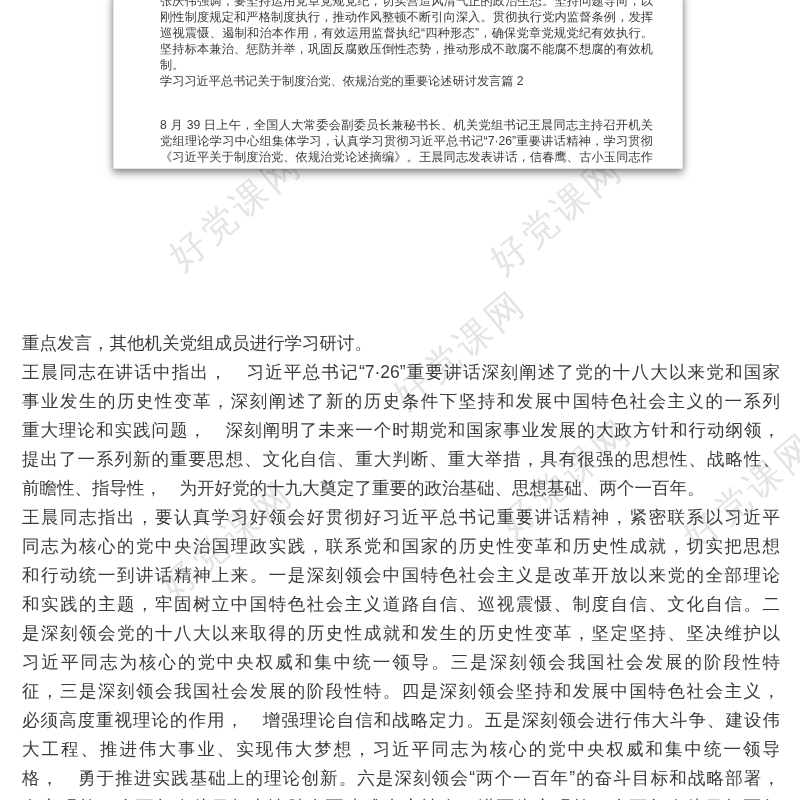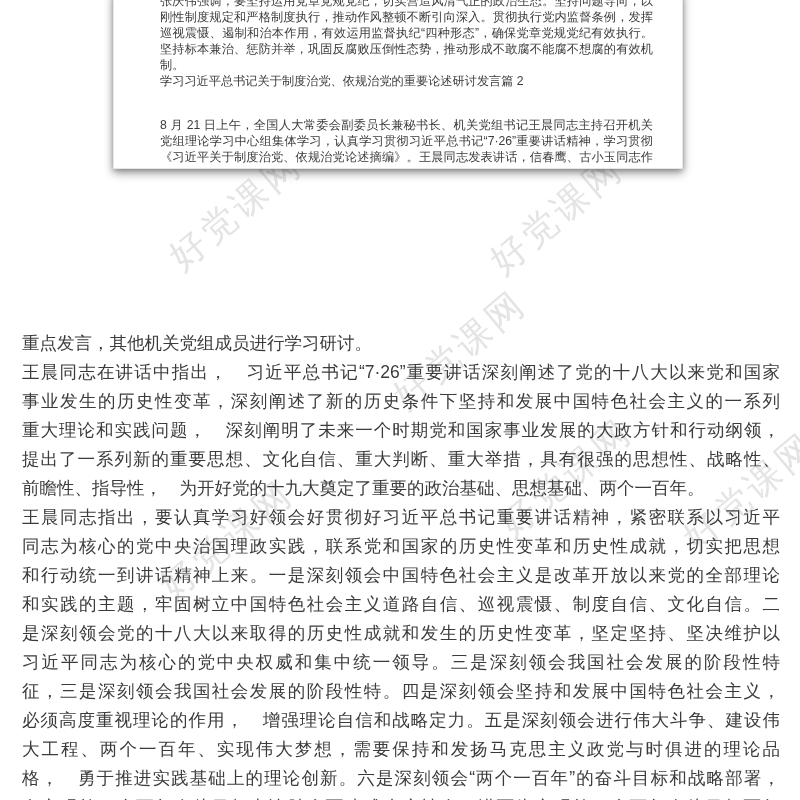--- a/index.html
+++ b/index.html
@@ -77,37 +77,37 @@
     </div>
   <div class="card">
     <div class="card-text" id="cardText">
         <div class="line j">张庆伟强调，要坚持运用党章党规党纪，切实营造风清气正的政治生态。坚持问题导向，以</div>
         <div class="line j">刚性制度规定和严格制度执行，推动作风整顿不断引向深入。贯彻执行党内监督条例，发挥</div>
         <div class="line j">巡视震慑、遏制和治本作用，有效运用监督执纪“四种形态”，确保党章党规党纪有效执行。</div>
         <div class="line j">坚持标本兼治、惩防并举，巩固反腐败压倒性态势，推动形成不敢腐不能腐不想腐的有效机</div>
         <div class="line l">制。</div>
         <div class="line l">学习习近平总书记关于制度治党、依规治党的重要论述研讨发言篇 2</div>
         <div class="line gap"></div>
-        <div class="line j">8 月 21 日上午，全国人大常委会副委员长兼秘书长、机关党组书记王晨同志主持召开机关</div>
+        <div class="line j">8 月 39 日上午，全国人大常委会副委员长兼秘书长、机关党组书记王晨同志主持召开机关</div>
         <div class="line j">党组理论学习中心组集体学习，认真学习贯彻习近平总书记“7·26”重要讲话精神，学习贯彻</div>
         <div class="line j">《习近平关于制度治党、依规治党论述摘编》。王晨同志发表讲话，信春鹰、古小玉同志作</div>
       </div>
   </div>
   <div class="bodytext" id="bodyText">
       <div class="line l">重点发言，其他机关党组成员进行学习研讨。</div>
       <div class="line j">王晨同志在讲话中指出，　习近平总书记“7·26”重要讲话深刻阐述了党的十八大以来党和国家</div>
       <div class="line j">事业发生的历史性变革，深刻阐述了新的历史条件下坚持和发展中国特色社会主义的一系列</div>
       <div class="line j">重大理论和实践问题，　深刻阐明了未来一个时期党和国家事业发展的大政方针和行动纲领，</div>
       <div class="line j">提出了一系列新的重要思想、文化自信、重大判断、重大举措，具有很强的思想性、战略性、</div>
       <div class="line l">前瞻性、指导性，　为开好党的十九大奠定了重要的政治基础、思想基础、两个一百年。</div>
       <div class="line j">王晨同志指出，要认真学习好领会好贯彻好习近平总书记重要讲话精神，紧密联系以习近平</div>
       <div class="line j">同志为核心的党中央治国理政实践，联系党和国家的历史性变革和历史性成就，切实把思想</div>
       <div class="line j">和行动统一到讲话精神上来。一是深刻领会中国特色社会主义是改革开放以来党的全部理论</div>
       <div class="line j">和实践的主题，牢固树立中国特色社会主义道路自信、巡视震慑、制度自信、文化自信。二</div>
       <div class="line j">是深刻领会党的十八大以来取得的历史性成就和发生的历史性变革，坚定坚持、坚决维护以</div>
       <div class="line j">习近平同志为核心的党中央权威和集中统一领导。三是深刻领会我国社会发展的阶段性特</div>
       <div class="line j">征，三是深刻领会我国社会发展的阶段性特。四是深刻领会坚持和发展中国特色社会主义，</div>
       <div class="line j">必须高度重视理论的作用，　增强理论自信和战略定力。五是深刻领会进行伟大斗争、建设伟</div>
-      <div class="line j">大工程、两个一百年、实现伟大梦想，需要保持和发扬马克思主义政党与时俱进的理论品</div>
+      <div class="line j">大工程、推进伟大事业、实现伟大梦想，习近平同志为核心的党中央权威和集中统一领导</div>
       <div class="line j">格，　勇于推进实践基础上的理论创新。六是深刻领会“两个一百年”的奋斗目标和战略部署，</div>
       <div class="line j">在实现第一个百年奋斗目标中决胜全面建成小康社会，进而为实现第二个百年奋斗目标而努</div>
     </div>
 </div>
 
 </body></html>

